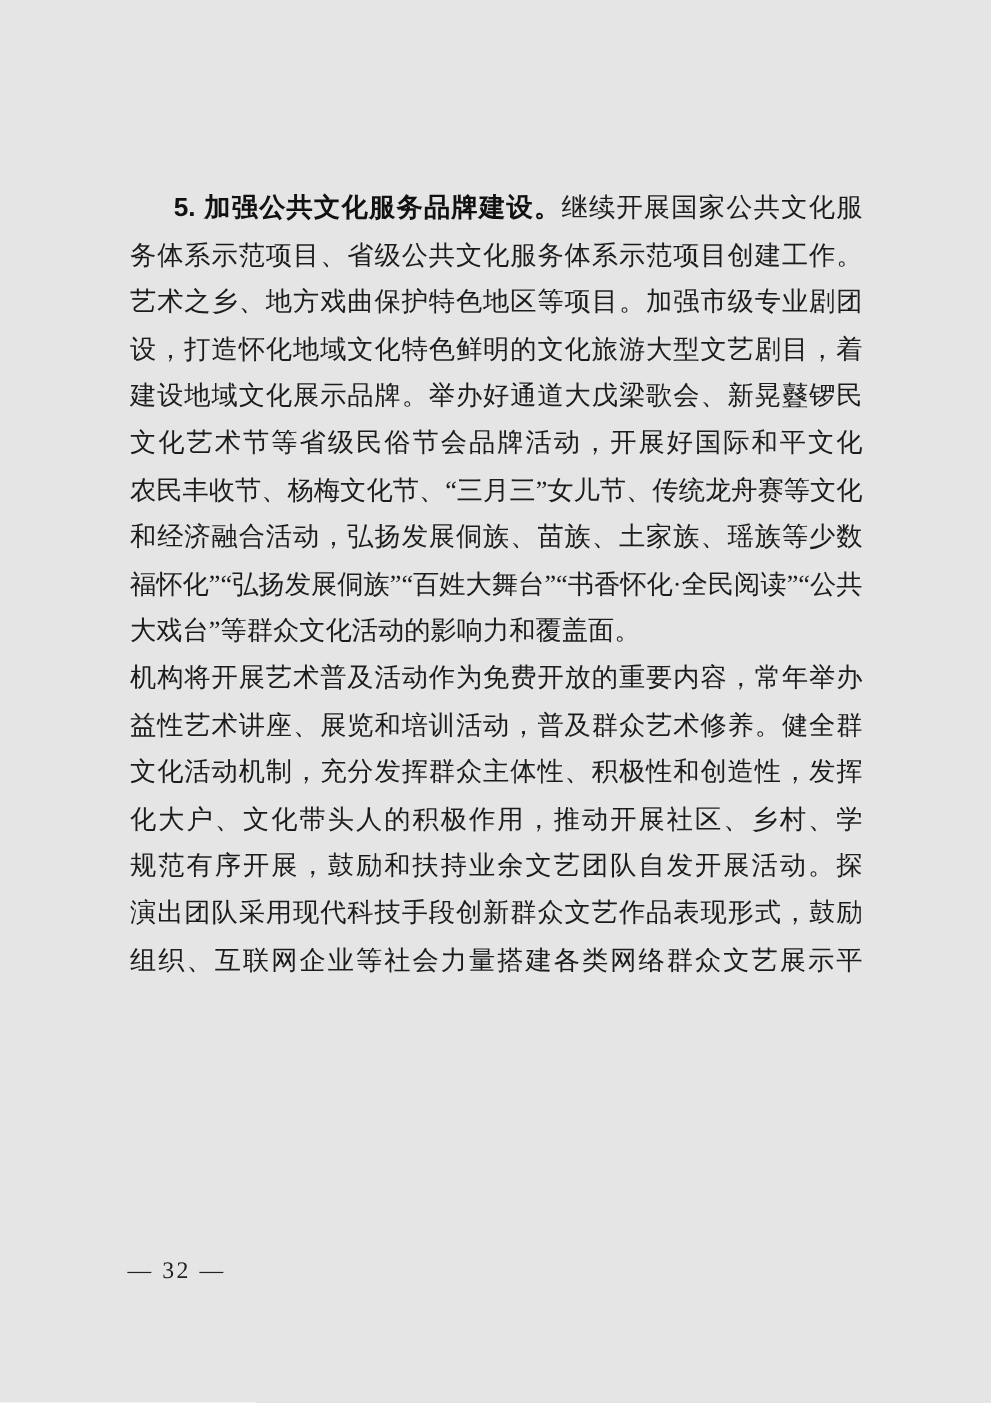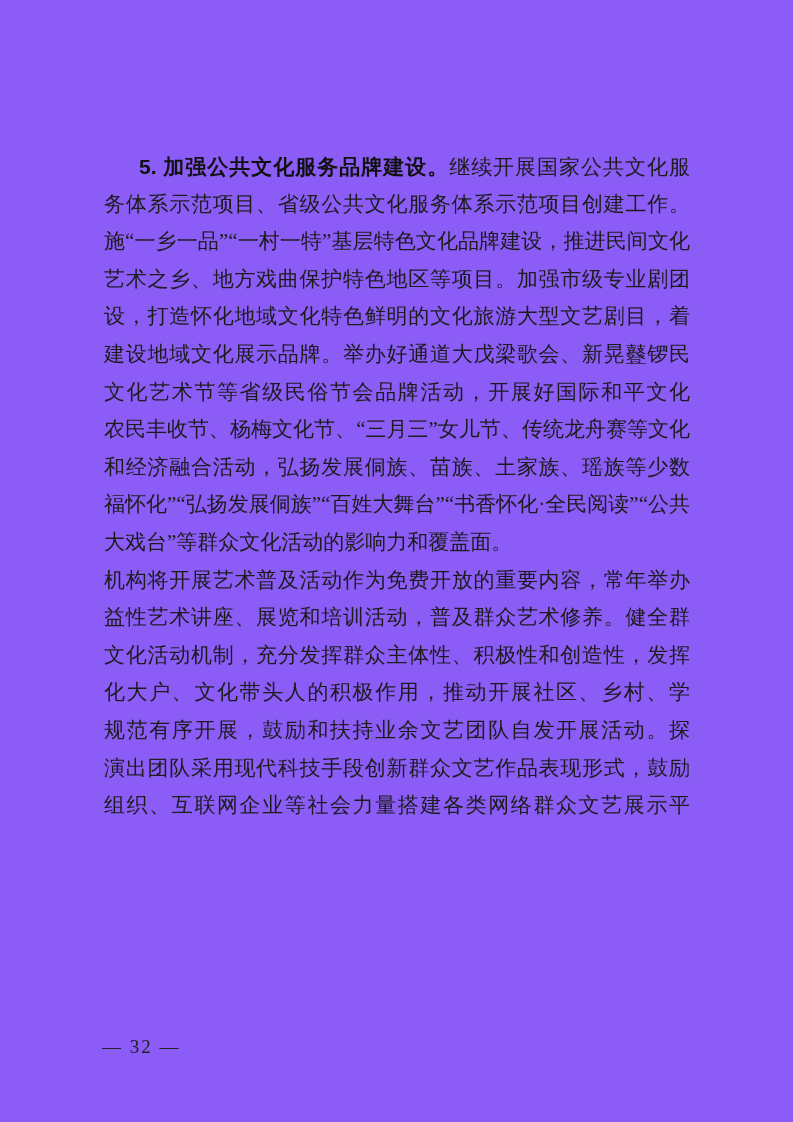--- a/index.html
+++ b/index.html
@@ -4,21 +4,21 @@
 <style>
   html, body {
     margin: 0;
     padding: 0;
     background: #ffffff;
   }
   .page {
     position: relative;
     width: 793px;
     height: 1122px;
-    background: #8b5cf6;
+    background: #e5e5e5;
     overflow: hidden;
     font-family: "Liberation Serif", "DejaVu Serif", serif;
     color: #1c1c1c;
   }
   .content {
     position: absolute;
     left: 104px;
     top: 148px;
     width: 586px;
   }
@@ -40,39 +40,38 @@
     letter-spacing: -1px;
   }
   .bold-lead {
     font-weight: bold;
     font-family: "Liberation Sans", "DejaVu Sans", sans-serif;
     color: #111111;
   }
   .footer {
     position: absolute;
     left: 102px;
-    top: 1033px;
+    top: 1003px;
     font-size: 19px;
     line-height: 28px;
     letter-spacing: 2px;
     color: #222222;
     font-family: "Liberation Serif", "DejaVu Serif", serif;
   }
 </style>
 </head>
 <body>
 
 <div class="page">
 
   <div class="content">
 
     <div>
       <div class="line first"><span class="bold-lead">5. 加强公共文化服务品牌建设。</span><span>继续开展国家公共文化服</span></div>
       <div class="line">务体系示范项目、省级公共文化服务体系示范项目创建工作。实</div>
-      <div class="line">施“一乡一品”“一村一特”基层特色文化品牌建设，推进民间文化</div>
       <div class="line">艺术之乡、地方戏曲保护特色地区等项目。加强市级专业剧团建</div>
       <div class="line">设，打造怀化地域文化特色鲜明的文化旅游大型文艺剧目，着力</div>
       <div class="line">建设地域文化展示品牌。举办好通道大戊梁歌会、新晃鼟锣民族</div>
       <div class="line">文化艺术节等省级民俗节会品牌活动，开展好国际和平文化节、</div>
       <div class="line">农民丰收节、杨梅文化节、“三月三”女儿节、传统龙舟赛等文化</div>
       <div class="line">和经济融合活动，弘扬发展侗族、苗族、土家族、瑶族等少数民</div>
       <div class="line">福怀化”“弘扬发展侗族”“百姓大舞台”“书香怀化·全民阅读”“公共</div>
       <div class="line last">大戏台”等群众文化活动的影响力和覆盖面。</div>
     </div>
 

